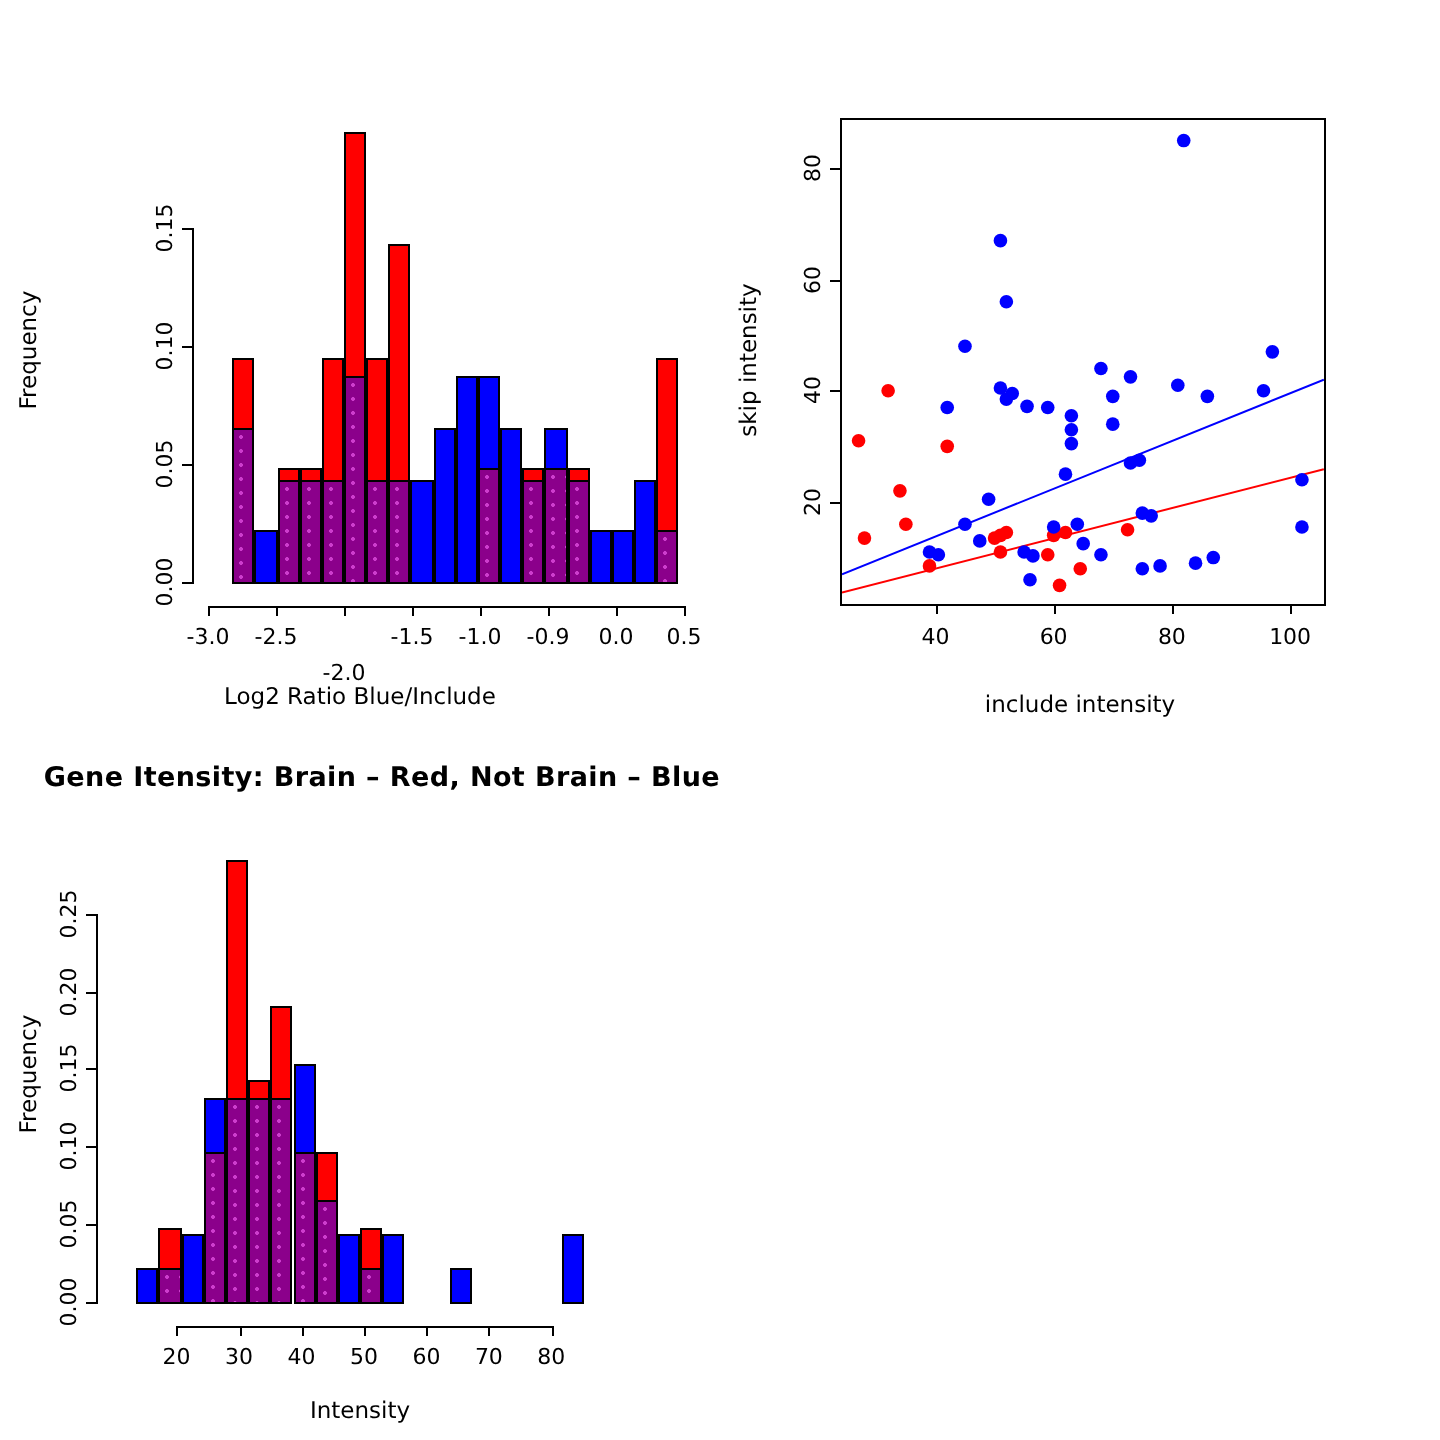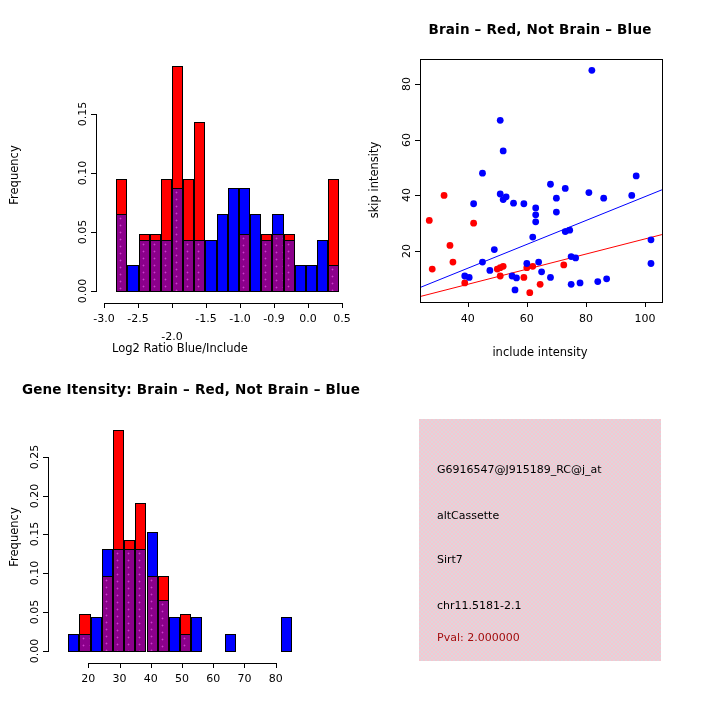--- a/index.html
+++ b/index.html
@@ -94,21 +94,20 @@
         <div class="seg seg-overlap" style="left: 235.52px; top: 240.174px; width: 11.152px; height: 51.826px;"></div>
         <div class="seg seg-blue" style="left: 246.672px; top: 264.996px; width: 11.152px; height: 27.004px;"></div>
         <div class="seg seg-blue" style="left: 257.824px; top: 264.996px; width: 11.152px; height: 27.004px;"></div>
         <div class="seg seg-blue" style="left: 268.976px; top: 240.174px; width: 11.152px; height: 51.826px;"></div>
         <div class="seg seg-red" style="left: 280.128px; top: 178.71px; width: 11.152px; height: 113.29px;"></div>
         <div class="seg seg-overlap" style="left: 280.128px; top: 264.996px; width: 11.152px; height: 27.004px;"></div>
       </div>
   </div>
 
   <div class="panel" id="p2">
-    <div class="title abs" style="left:0;top:21px;width:360px;">Brain – Red, Not Brain – Blue</div>
     <div class="axis-label abs" style="left:0;top:345px;width:360px;text-align:center;">include intensity</div>
     <div class="axis-label abs vlab" style="left:-46px;top:172px;width:120px;">skip intensity</div>
     <div class="abs" id="plot-scatter" style="left:0;top:0;width:360px;height:360px;">
         <svg width="241" height="242" viewBox="0 0 241 242" id="scatter-box" style="left: 60px; top: 59px;">
           <line x1="0" y1="236.301" x2="240.914" y2="174.585" stroke="#FF0000" stroke-width="1"></line>
           <line x1="0" y1="227.127" x2="240.914" y2="129.827" stroke="#0000FF" stroke-width="1"></line>
           <circle cx="23.056800000000003" cy="135.387" r="3.4" fill="#FF0000"></circle>
           <circle cx="8.276800000000001" cy="160.40699999999998" r="3.4" fill="#FF0000"></circle>
           <circle cx="52.616800000000005" cy="163.187" r="3.4" fill="#FF0000"></circle>
           <circle cx="28.9688" cy="185.427" r="3.4" fill="#FF0000"></circle>
@@ -184,20 +183,21 @@
         <div class="yticklab" style="left: 17px; top: 188.387px;">40</div>
         <div class="tickline" style="left: 55px; top: 139.787px; width: 5px; height: 1px;"></div>
         <div class="yticklab" style="left: 17px; top: 132.787px;">60</div>
         <div class="tickline" style="left: 55px; top: 84.187px; width: 5px; height: 1px;"></div>
         <div class="yticklab" style="left: 17px; top: 77.187px;">80</div>
       </div>
   </div>
 
   <div class="panel" id="p3">
     <div class="title abs" style="left:0;top:21px;width:360px;text-align:right;">Gene Itensity: Brain – Red, Not Brain – Blue</div>
+    <div class="axis-label abs" style="left:0;top:338px;width:360px;text-align:center;">Intensity</div>
     <div class="axis-label abs vlab" style="left:-46px;top:169px;width:120px;">Frequency</div>
     <div class="abs" id="plot-gene" style="left:0;top:0;width:360px;height:360px;">
         <div class="tickline" style="left: 48px; top: 96.75px; width: 1px; height: 195.25px;"></div>
         <div class="tickline" style="left: 43px; top: 291px; width: 5px; height: 1px;"></div>
         <div class="yticklab" style="left: 5px; top: 284px;">0.00</div>
         <div class="tickline" style="left: 43px; top: 252.15px; width: 5px; height: 1px;"></div>
         <div class="yticklab" style="left: 5px; top: 245.15px;">0.05</div>
         <div class="tickline" style="left: 43px; top: 213.3px; width: 5px; height: 1px;"></div>
         <div class="yticklab" style="left: 5px; top: 206.3px;">0.10</div>
         <div class="tickline" style="left: 43px; top: 174.45px; width: 5px; height: 1px;"></div>
@@ -239,23 +239,14 @@
         <div class="seg seg-overlap" style="left: 157.681px; top: 239.718px; width: 11.171px; height: 52.282px;"></div>
         <div class="seg seg-blue" style="left: 168.852px; top: 256.812px; width: 11.171px; height: 35.188px;"></div>
         <div class="seg seg-red" style="left: 180.023px; top: 253.704px; width: 11.171px; height: 38.296px;"></div>
         <div class="seg seg-overlap" style="left: 180.023px; top: 273.906px; width: 11.171px; height: 18.094px;"></div>
         <div class="seg seg-blue" style="left: 191.193px; top: 256.812px; width: 11.171px; height: 35.188px;"></div>
         <div class="seg seg-blue" style="left: 224.706px; top: 273.906px; width: 11.171px; height: 18.094px;"></div>
         <div class="seg seg-blue" style="left: 280.561px; top: 256.812px; width: 11.171px; height: 35.188px;"></div>
       </div>
   </div>
 
-  <div class="panel" id="p4">
-    <div class="pinkbox abs" style="left:59px;top:59px;width:242px;height:242px;">
-      <div class="info-line" style="top:44px;">G6916547@J915189_RC@j_at</div>
-      <div class="info-line" style="top:90px;">altCassette</div>
-      <div class="info-line" style="top:134px;">Sirt7</div>
-      <div class="info-line" style="top:180px;">chr11.5181-2.1</div>
-      <div class="info-line pval" style="top:212px;">Pval: 2.000000</div>
-    </div>
-  </div>
 
 </div>
 
 </body></html>

